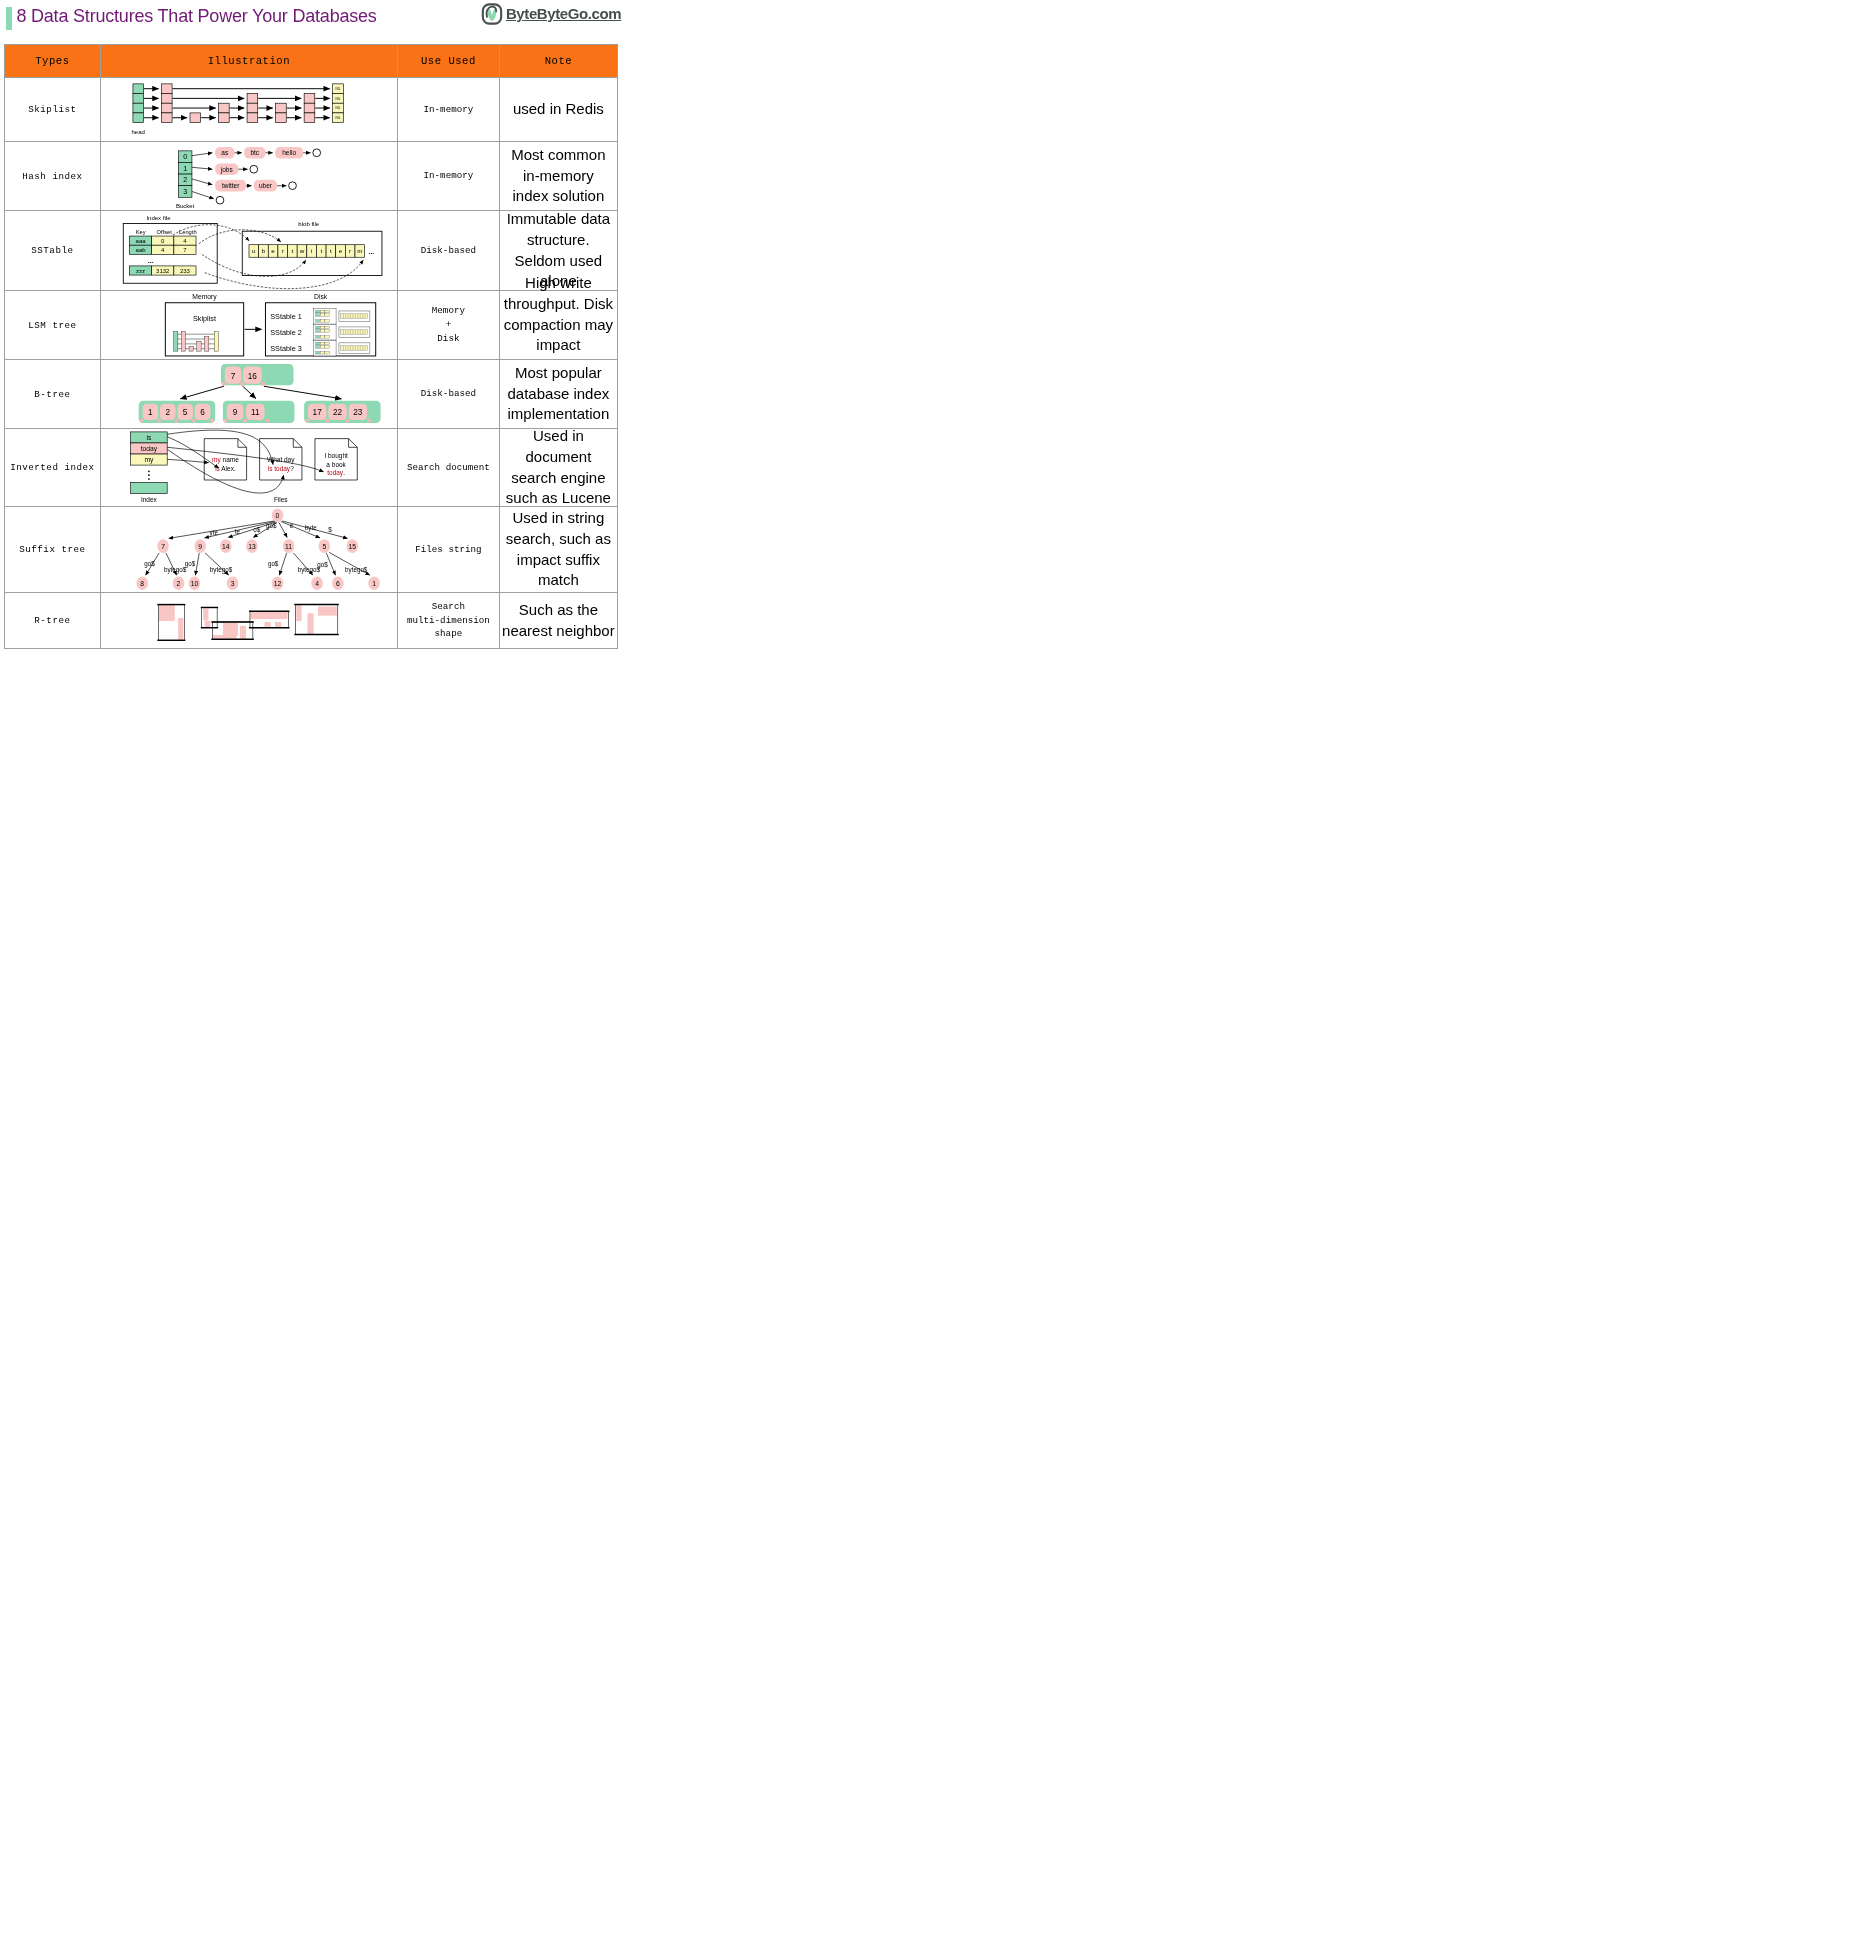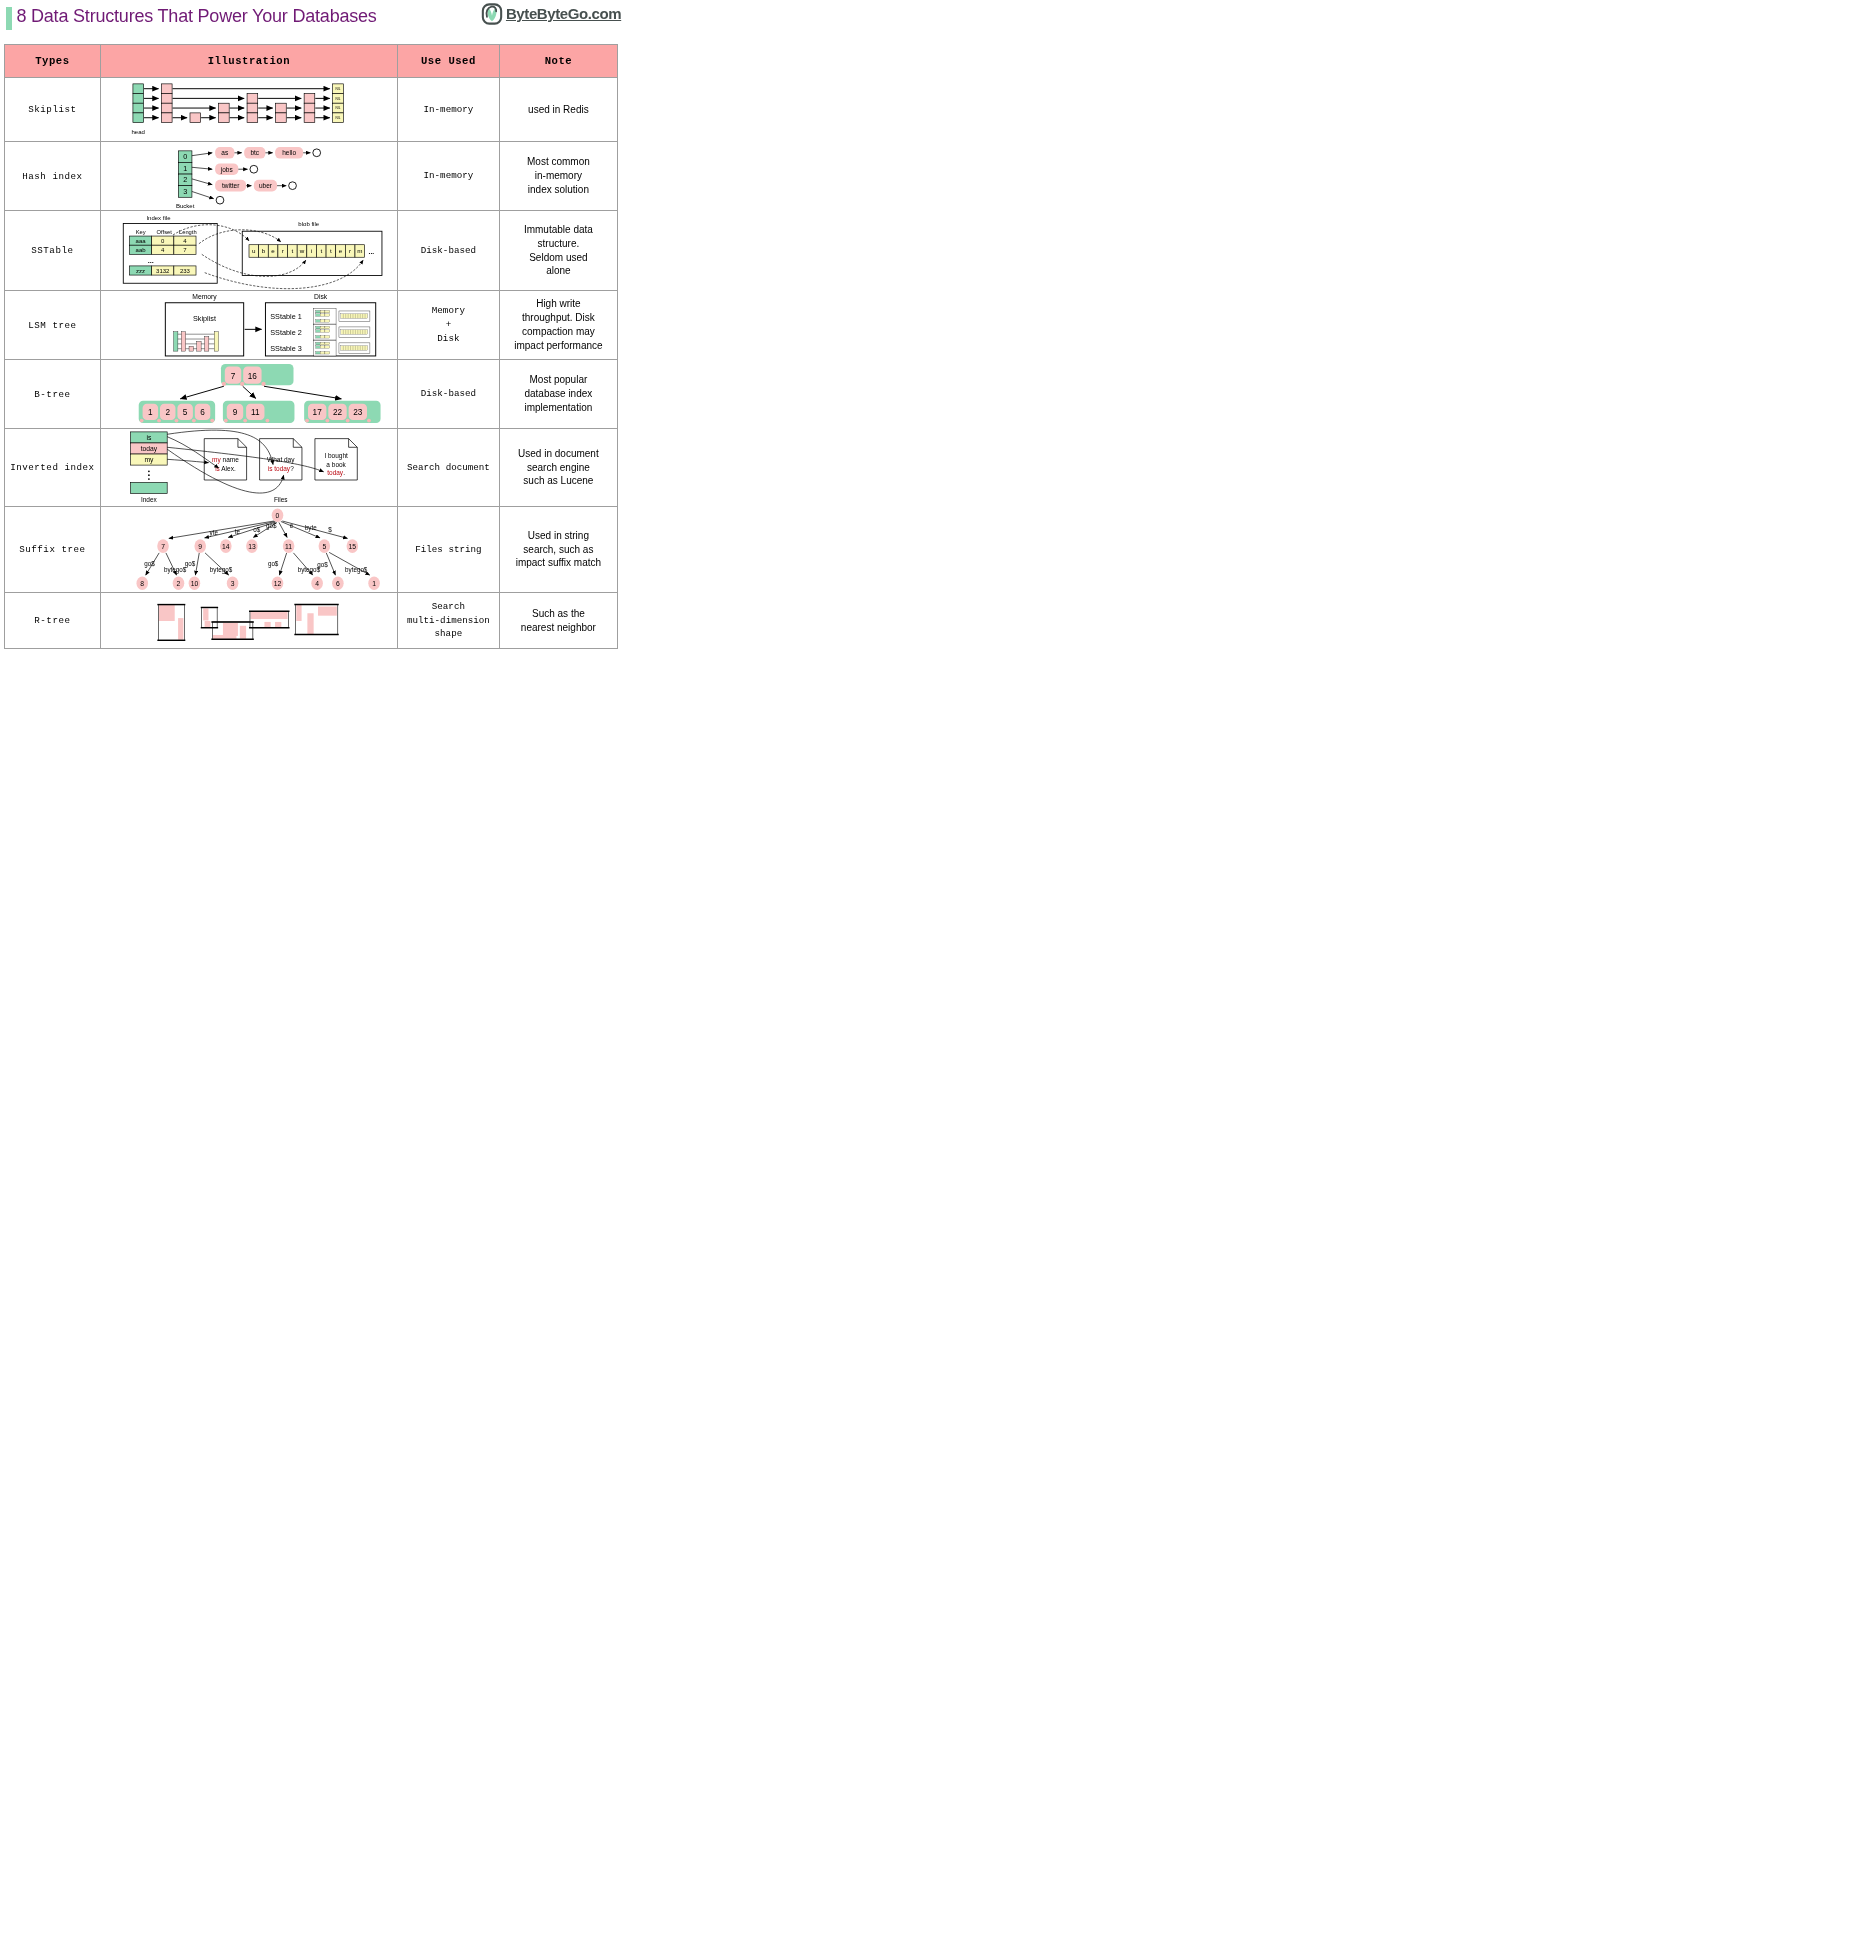--- a/index.html
+++ b/index.html
@@ -6,24 +6,24 @@
   body{width:626px;height:652px;position:relative;font-family:"Liberation Sans",sans-serif;overflow:hidden;}
   .mono{font-family:"Liberation Mono","DejaVu Sans Mono",monospace;}
   .titlebar{position:absolute;left:6.3px;top:6.8px;width:5.3px;height:23px;background:#8dd9b3;}
   .page-title{position:absolute;left:16.4px;top:6.3px;font-size:18px;color:#701a75;letter-spacing:-0.2px;white-space:nowrap;}
   .logo{position:absolute;right:4.8px;top:2.9px;display:flex;align-items:center;gap:2.9px;}
   .logo-text{font-size:15px;font-weight:700;color:#47504f;letter-spacing:-0.4px;text-decoration:underline;}
   .tbl{position:absolute;left:3.9px;top:44px;border:1.5px solid #9f9f9f;background:#9f9f9f;
        display:grid;grid-template-columns:95px 296px 101px 117px;
        grid-template-rows:32px 63px 68px 79px 68px 68px 77px 85px 55px;gap:1px;}
   .cell{background:#fff;display:flex;align-items:center;justify-content:center;text-align:center;}
-  .th{background:#fca5a5;font-size:10.6px;font-weight:700;letter-spacing:0.5px;}
+  .th{background:#f97316;font-size:10.6px;font-weight:400;letter-spacing:0.5px;}
   .type{font-size:9.2px;letter-spacing:0.5px;}
   .uc{font-size:9.2px;white-space:pre-line;line-height:1.5;}
-  .note{font-size:10px;white-space:pre-line;line-height:1.38;}
+  .note{font-size:15px;white-space:pre-line;line-height:1.38;}
   .ill{position:relative;padding:0;}
   .ill svg{display:block;}
   svg text{font-family:"Liberation Sans",sans-serif;fill:#000;}
   .g{fill:#8dd9b3;stroke:#000;stroke-width:1.3;}
   .p{fill:#f9c6c6;stroke:#000;stroke-width:1.3;}
   .y{fill:#f9f7b9;stroke:#000;stroke-width:1.3;}
   .pill{fill:#f9c6c6;}
   .gbox{fill:#8dd9b3;}
   .ln{stroke:#000;stroke-width:2;}
   .thin{stroke:#000;stroke-width:1.4;fill:none;}

